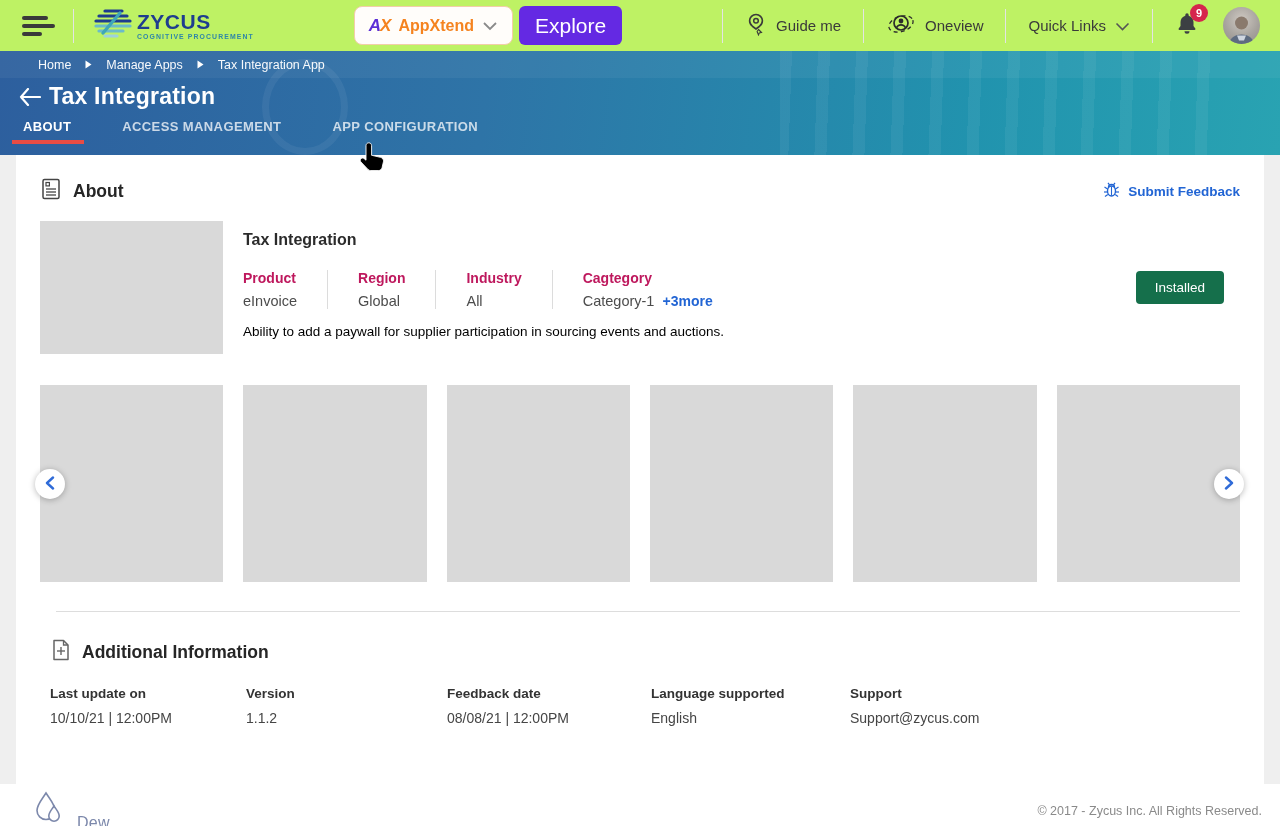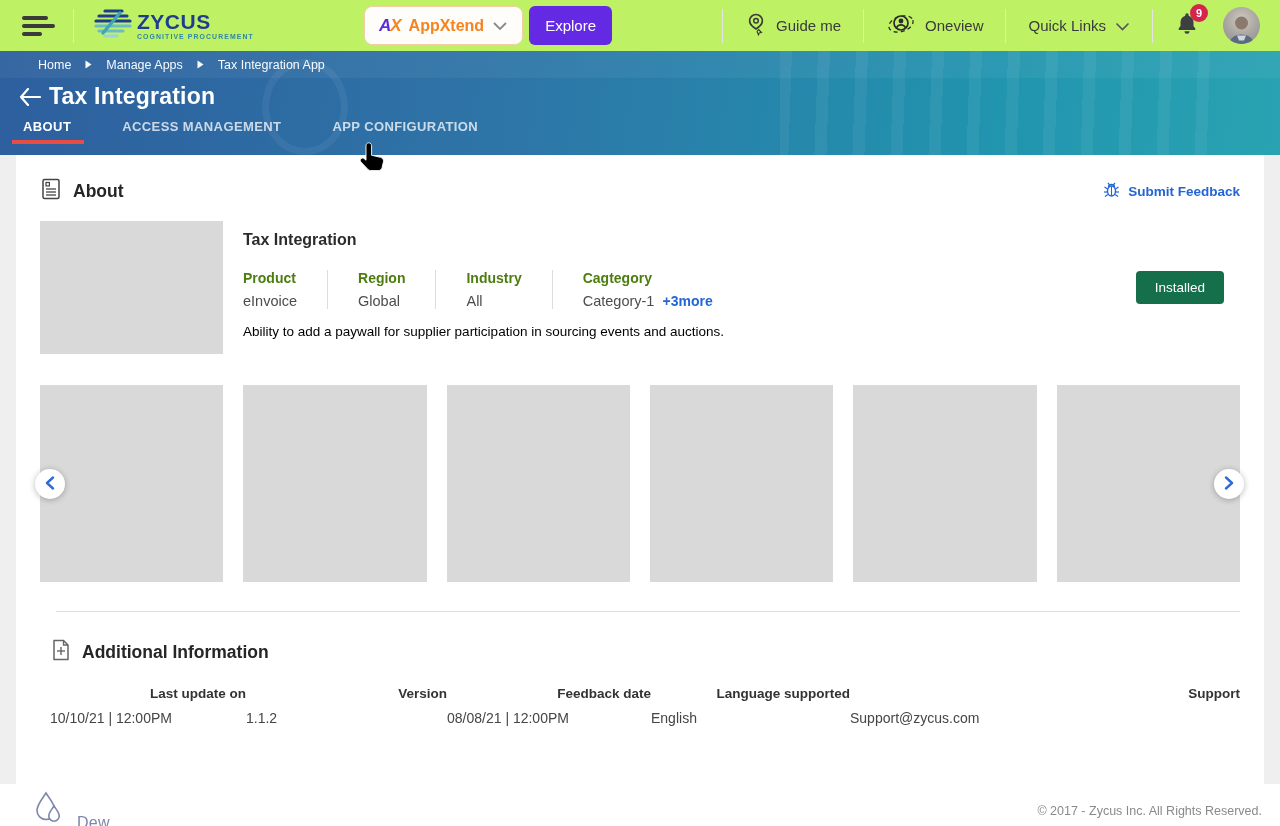--- a/index.html
+++ b/index.html
@@ -16,21 +16,21 @@
   .logo { display:flex; align-items:center; margin-left:18px; gap:3px; }
   .logo-text { display:flex; flex-direction:column; line-height:1; }
   .logo-name { font-size:21px; font-weight:800; letter-spacing:.5px; color:var(--zycus_navy,#1E3D8F); }
   .logo-tagline { font-size:6.9px; font-weight:700; letter-spacing:1.1px; color:var(--zycus_teal,#2E86A8); margin-top:2px; }
 
   .nav-center { margin-left:auto; margin-right:auto; display:flex; align-items:center; }
   .appxtend-pill { display:flex; align-items:center; gap:8px; border:1px solid #f3cda8; background:#fffdfa; border-radius:8px; height:39px; padding:0 14px 0 14px; cursor:pointer; }
   .ax-mono { font-weight:800; font-style:italic; font-size:17px; letter-spacing:-1px; }
   .ax-a { color:#5b2fd6; } .ax-x { color:var(--appxtend_orange,#F5831F); }
   .appxtend-name { font-size:16px; font-weight:700; color:var(--appxtend_orange,#F5831F); }
-  .explore-btn { margin-left:6px; height:39px; padding:0 16px; background:var(--explore_purple,#6429E3); color:#fff; font-size:15px; border:none; border-radius:6px; cursor:pointer; font-family:inherit; }
+  .explore-btn { margin-left:6px; height:39px; padding:0 16px; background:var(--explore_purple,#6429E3); color:#fff; font-size:21px; border:none; border-radius:6px; cursor:pointer; font-family:inherit; }
 
   .nav-right { display:flex; align-items:center; }
   .nav-item { display:flex; align-items:center; gap:9px; font-size:15px; color:#3a3a3a; padding:0 22px; cursor:pointer; white-space:nowrap; }
   .bell-wrap { position:relative; margin:0 24px 0 22px; cursor:pointer; }
   .badge { position:absolute; top:-7px; right:-9px; min-width:18px; height:18px; border-radius:9px; background:var(--badge_red,#D6254D); color:#fff; font-size:11px; font-weight:700; display:flex; align-items:center; justify-content:center; padding:0 4px; }
   .avatar { width:37px; height:37px; border-radius:50%; overflow:hidden; background:radial-gradient(circle at 50% 35%, #cfc9c2 0%, #a7a39e 55%, #8f8b88 100%); cursor:pointer; flex:none; position:relative; }
   .avatar svg { position:absolute; bottom:-2px; left:0; }
 
   
   .hero { height:104px; background:linear-gradient(97deg, var(--hero_blue_start,#2D5F9E) 0%, #2e74a7 38%, #2193ae 76%, var(--hero_teal_end,#29A3B2) 100%); color:#fff; position:relative; overflow:hidden; }
@@ -57,40 +57,40 @@
   .section-title { font-size:17.5px; font-weight:700; color:#262626; }
   .feedback-link { display:flex; align-items:center; gap:7px; color:var(--link_blue,#2265D4); font-size:13.5px; font-weight:600; cursor:pointer; }
 
   .app-overview { display:flex; padding:0 24px; }
   .app-thumb { width:183px; height:133px; background:#d9d9d9; flex:none; }
   .app-info { margin-left:20px; flex:1; min-width:0; }
   .app-name { font-size:16px; font-weight:700; color:#2b2b2b; margin-top:10px; }
   .meta-row { display:flex; margin-top:21px; }
   .meta-item { padding-right:30px; margin-right:30px; border-right:1px solid #dcdcdc; }
   .meta-item:last-child { border-right:none; }
-  .meta-label { font-size:14px; font-weight:700; color:#4d7c0f; }
+  .meta-label { font-size:14px; font-weight:700; color:#be185d; }
   .meta-value { font-size:14.5px; color:#4c4c4c; margin-top:7px; white-space:nowrap; }
   .more-link { color:var(--link_blue,#2265D4); font-weight:700; margin-left:4px; cursor:pointer; font-size:14px; }
   .app-desc { margin-top:15px; font-size:13.5px; color:#000000; }
   .status-col { flex:none; display:flex; align-items:center; padding-right:16px; }
   .installed-btn { background:var(--installed_green,#156F4B); color:#fff; border:none; border-radius:4px; font-size:13.5px; padding:9px 19px; cursor:pointer; font-family:inherit; }
 
   .carousel { position:relative; margin-top:31px; padding:0 24px; }
   .screens { display:flex; gap:20px; }
   .screen { flex:1 1 0; height:197px; background:#d9d9d9; }
   .car-btn { position:absolute; top:84px; width:30px; height:30px; border-radius:50%; background:#fff; border:none; box-shadow:0 1px 6px rgba(0,0,0,.28); display:flex; align-items:center; justify-content:center; cursor:pointer; }
   .car-btn.prev { left:19px; }
   .car-btn.next { right:20px; }
 
   .rule { border:none; border-top:1px solid #ddd; margin:29px 24px 0 40px; margin-right:24px; }
 
   .additional { padding:26px 24px 0 24px; }
   .additional .section-head { padding-left:10px; }
   .info-fields { display:grid; grid-template-columns:196px 201px 204px 199px auto; margin-top:20px; padding-left:10px; }
-  .info-label { font-size:13.5px; font-weight:700; color:#333;text-align:right; }
+  .info-label { font-size:13.5px; font-weight:700; color:#333; }
   .info-value { font-size:14px; color:#454545; margin-top:9px; white-space:nowrap; }
 
   
   .footer { height:53px; background:#fff; display:flex; align-items:center; justify-content:space-between; padding:0 18px 0 30px; }
   .dewdrops { display:flex; align-items:center; gap:7px; }
   .dew-text { font-size:16px; font-weight:400; color:var(--dewdrops,#7C88AB); line-height:12px; letter-spacing:.3px;margin-top:36px; }
   .copyright { font-size:12.5px; color:#8a8a8a; }
 
   
   .cursor-hand { position:absolute; left:359px; top:141px; z-index:60; pointer-events:none; }

